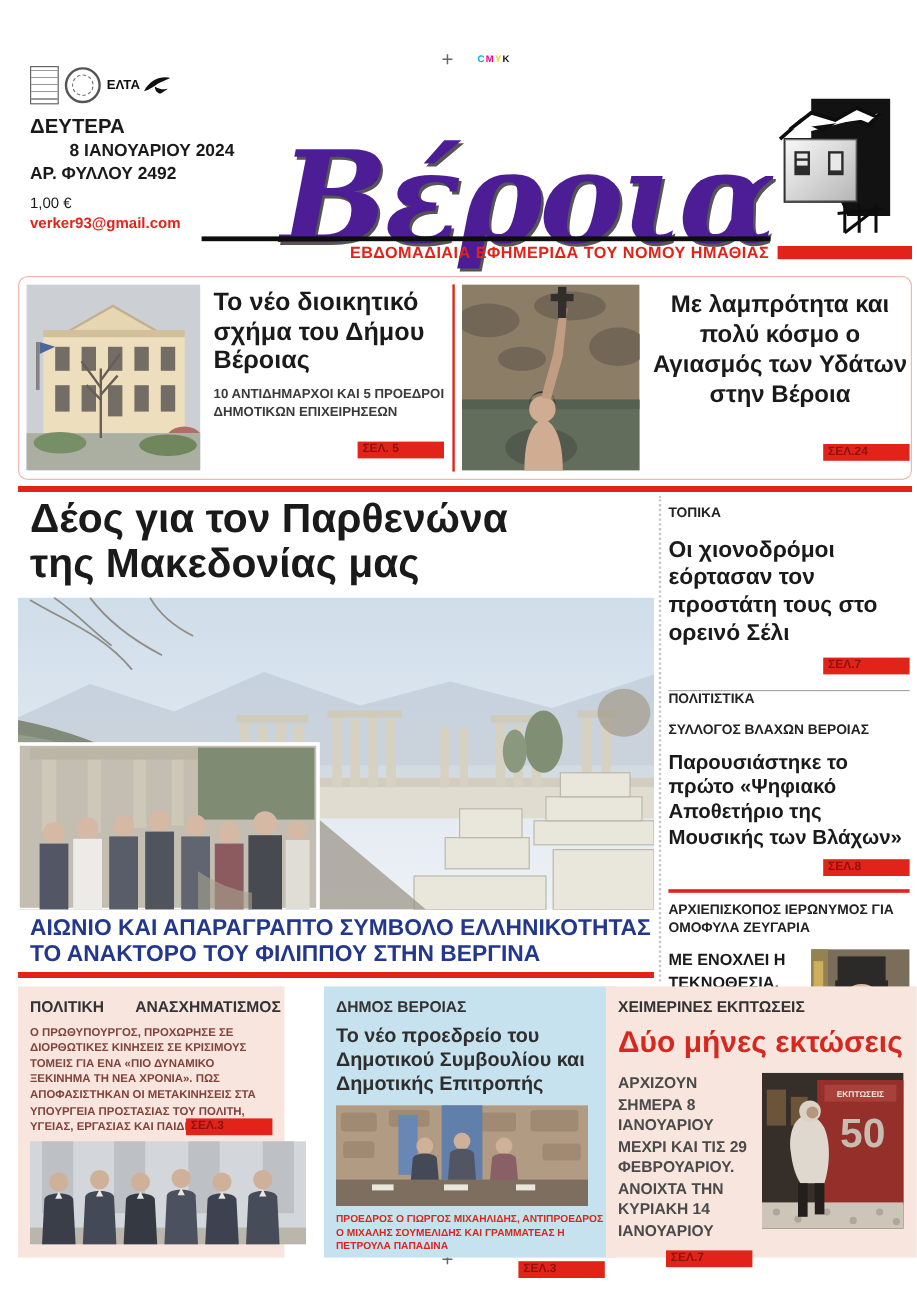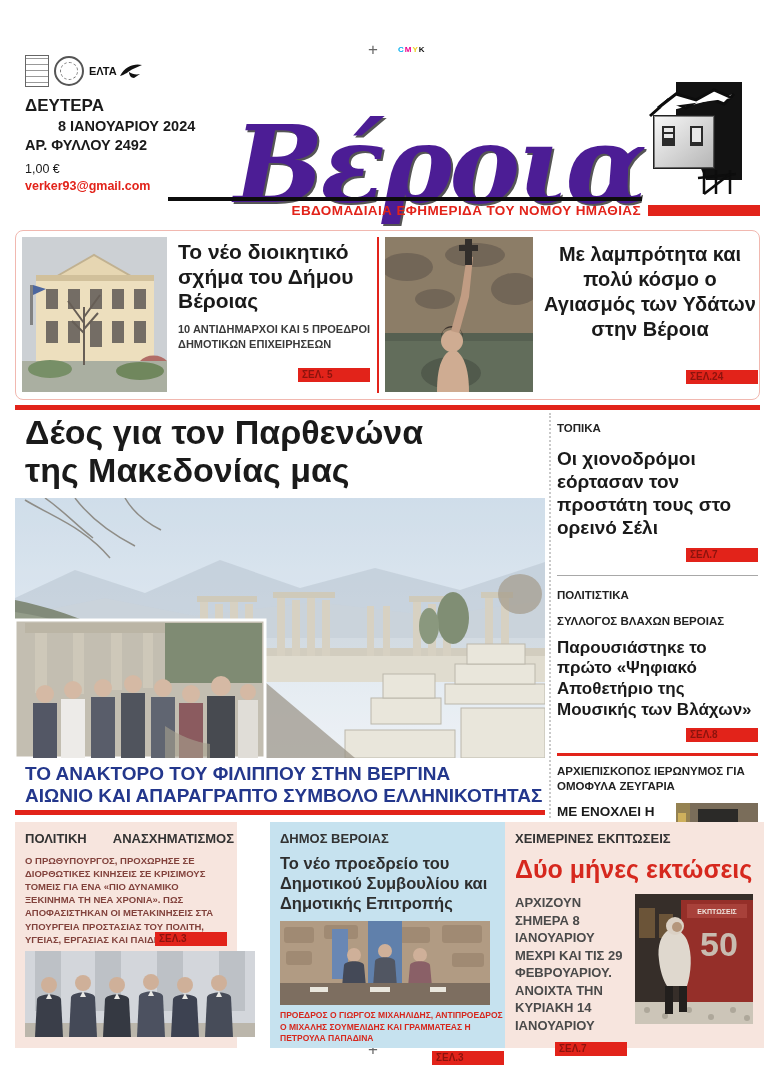--- a/index.html
+++ b/index.html
@@ -70,21 +70,21 @@
     border-left:2px dotted #c9c9c9; }
   .sidebar { position:absolute; left:557px; top:413px; width:201px; }
   .k { font-size:11.5px; font-weight:bold; color:#222; line-height:1.3; }
   .sb-head-a { margin-top:11px; font-size:19px; font-weight:bold; line-height:1.22; }
   .sb-head-b { margin-top:9px; font-size:17px; font-weight:bold; line-height:1.22; }
   .sb-head-c { font-size:13.5px; font-weight:bold; line-height:1.35; width:114px; }
   .sb-badge-row { margin-top:4px; text-align:right; }
   .sb-div-grey { margin-top:13px; border-top:1px solid #a8a8a8; }
   .sb-div-red { margin-top:11px; height:3px; background:#e2231a; }
   .sb-row { margin-top:9px; display:flex; gap:5px; }
-  .mt8 { margin-top:8px; } .mt11 { margin-top:11px; } .mt12 { margin-top:12px; }
+  .mt8 { margin-top:8px; } .mt11 { margin-top:11px; } .mt12 { }
 
   
   .box { position:absolute; top:822px; height:226px; padding:9px 10px; }
   .box-pink { background:#f7e5de; }
   .box-blue { background:#c6e2ef; }
   .bx-kicker { font-size:13px; font-weight:bold; color:#333; }
   .bx-kicker-row { display:flex; gap:26px; }
   .bx1-head { margin-top:7px; font-size:19px; font-weight:bold; color:#d6281e; line-height:1.18; }
   .bx1-body-wrap { position:relative; margin-top:8px; }
   .bx1-body { font-size:9.5px; font-weight:bold; color:#82423c; line-height:1.38; }
@@ -307,22 +307,22 @@
           <rect x="192" y="198" width="28" height="62" fill="#14181f"></rect>
         <circle cx="233" cy="194" r="8" fill="#c9a68b"></circle>
           <rect x="223" y="202" width="20" height="58" fill="#d8d4cc"></rect>
       </g>
       <path d="M150,228 C165,238 180,244 195,246 L195,260 L150,260 Z" fill="#8f876f" opacity="0.6"></path>
     </g>
     <rect width="530" height="260" fill="#ffffff" opacity="0.22"></rect>
   </svg>
 
   <div class="deck">
+    <div>ΑΙΩΝΙΟ ΚΑΙ ΑΠΑΡΑΓΡΑΠΤΟ ΣΥΜΒΟΛΟ ΕΛΛΗΝΙΚΟΤΗΤΑΣ</div>
     <div>ΤΟ ΑΝΑΚΤΟΡΟ ΤΟΥ ΦΙΛΙΠΠΟΥ ΣΤΗΝ ΒΕΡΓΙΝΑ</div>
-    <div>ΑΙΩΝΙΟ ΚΑΙ ΑΠΑΡΑΓΡΑΠΤΟ ΣΥΜΒΟΛΟ ΕΛΛΗΝΙΚΟΤΗΤΑΣ</div>
   </div>
   <div class="rule-red" style="left:15px; top:810px; width:530px;"></div>
 
   <div class="sidebar-dotline"></div>
   <div class="sidebar">
     <div class="k mt8">ΤΟΠΙΚΑ</div>
     <div class="sb-head-a">Οι χιονοδρόμοι εόρτασαν τον προστάτη τους στο ορεινό Σέλι</div>
     <div class="sb-badge-row"><span class="badge">ΣΕΛ.7</span></div>
     <div class="sb-div-grey"></div>
 

